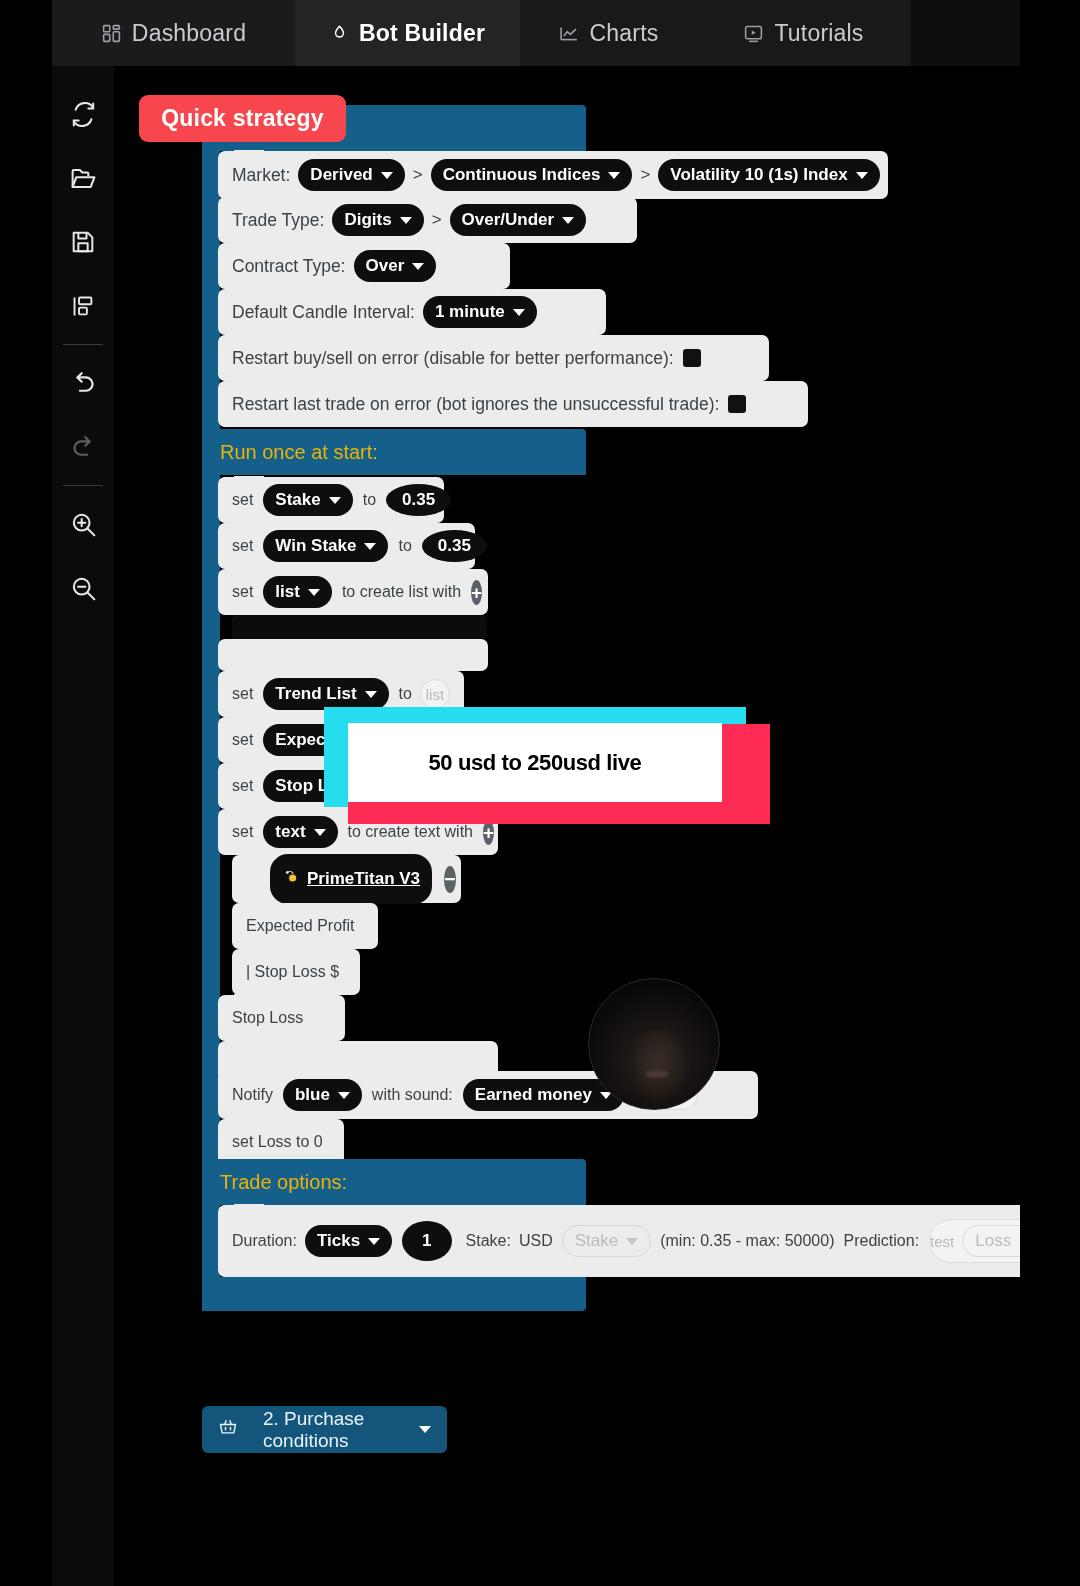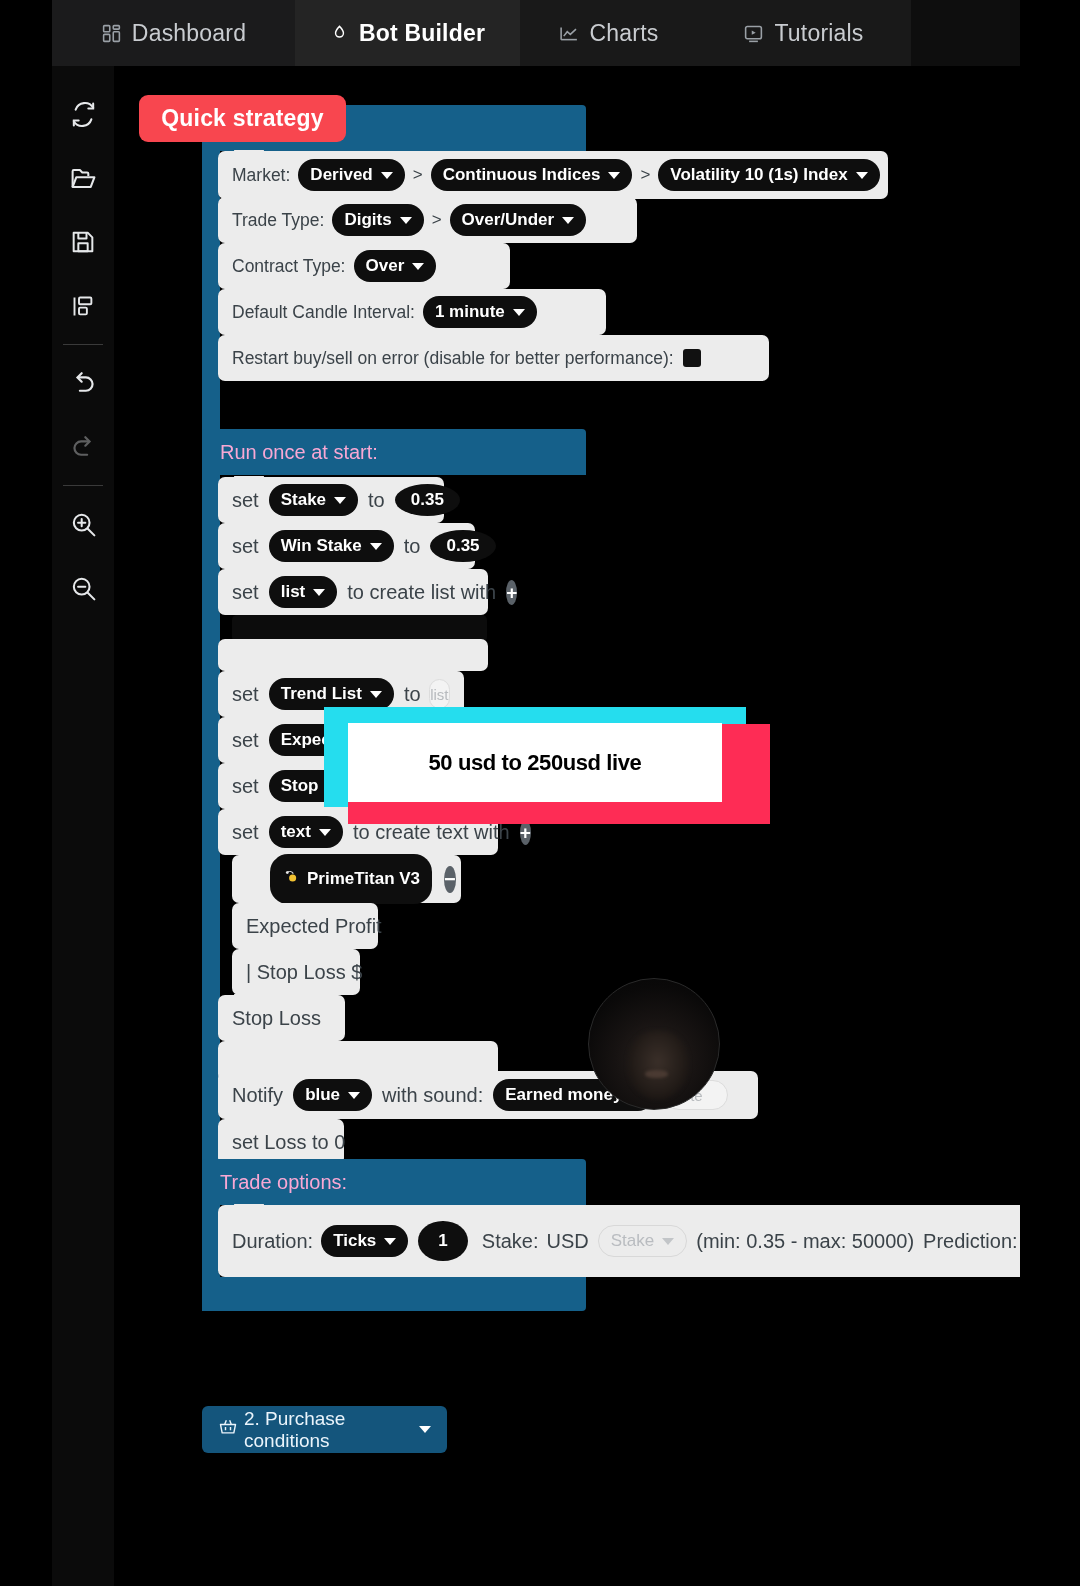--- a/index.html
+++ b/index.html
@@ -77,21 +77,21 @@
   .blk.notch::before{
     content:"";
     position:absolute; left:16px; top:-1px;
     width:30px; height:7px;
     background:#ececec;
     border-radius:0 0 7px 7px;
   }
   .hdr {
     position: absolute;
     background: #15608a;
-    color: #f9a8d4;
+    color: #eab308;
     font-size: 20px;
     display: flex; align-items: center;
     padding: 0 18px;
     border-radius: 4px 4px 0 0;
   }
   .railblue {
     position: absolute;
     background: #15608a;
     width: 18px;
   }
@@ -107,21 +107,21 @@
   }
   .pill.round { border-radius: 50%/50%; padding: 0 16px; }
   .pill.ghost {
     background: transparent; color: #b9bcc0;
     border: 1.5px solid #d8d8d8; font-weight: 400;
   }
   .caret { width:0; height:0; border-left:6px solid transparent;
            border-right:6px solid transparent; border-top:7px solid #fff; }
   .caret.grey { border-top-color:#c2c5c8; }
   .lbl { color:#3b4349; font-size:17.5px; }
-  .lbl.sm { font-size:20px; }
+  .lbl.sm { font-size:16px; }
   .sep { color:#3b4349; font-size:17px; margin:0 8px; }
   .chk { width:18px; height:18px; background:#111; border-radius:3px; }
   .plusbtn {
     width:25px; height:25px; border-radius:50%;
     background:#5a6168; color:#fff; font-size:19px; font-weight:700;
     display:inline-flex; align-items:center; justify-content:center;
     line-height:1;
   }
   .minusbtn {
     width:27px; height:27px; border-radius:50%;
@@ -138,21 +138,21 @@
   .stubblack {
     position:absolute; background:#0c0c0c; border-radius:5px;
   }
 
   
   .collapsed {
     position:absolute;
     background:#14557c; color:#eaf4fb;
     border-radius:6px;
     height:47px;
-    display:flex; align-items:center; gap:6px;
+    display:flex; align-items:center; gap:25px;
     padding:0 16px;
     font-size:19px;
   }
 
   
   .quickstrat {
     position:absolute; left:139px; top:95px;
     width:207px; height:47px;
     background:#f8464f; color:#fff;
     border-radius:9px;
@@ -363,20 +363,24 @@
         <span>1 minute</span>
         <i class="caret"></i>
       </span>
     </div>
 
     <div class="blk notch" style="left:104px; top:269px; width:551px; height:46px;">
       <span class="lbl">Restart buy/sell on error (disable for better performance):</span>
       <span class="chk" style="margin-left:9px;"></span>
     </div>
 
+    <div class="blk notch" style="left:104px; top:315px; width:590px; height:46px;">
+      <span class="lbl">Restart last trade on error (bot ignores the unsuccessful trade):</span>
+      <span class="chk" style="margin-left:9px;"></span>
+    </div>
 
     <div class="railblue" style="left:88px; top:363px; width:18px; height:780px;"></div>
     <div class="hdr" style="left:88px; top:363px; width:384px; height:46px;">
       <span>Run once at start:</span>
     </div>
 
     <div class="blk notch" style="left:104px; top:411px; width:226px; height:46px;">
       <span class="lbl sm">set</span>
       <span class="pill" style="margin-left:10px;">
         <span>Stake</span>
@@ -443,21 +447,21 @@
       <span class="lbl sm">set</span>
       <span class="pill" style="margin-left:10px;">
         <span>text</span>
         <i class="caret"></i>
       </span>
       <span class="lbl sm" style="margin-left:10px;">to create text with</span>
       <span class="plusbtn" style="margin-left:10px;">+</span>
     </div>
 
     <div class="blk notch" style="left:118px; top:789px; width:229px; height:48px; padding-left:38px;">
-      <span class="pill" style="height:50px;">
+      <span class="pill" style="height:50px;text-decoration:underline;">
         <span>
           <svg width="17" height="17" viewBox="0 0 24 24" fill="none">
             <circle cx="15" cy="14" r="5" fill="#f2c232"></circle>
             <path d="M7 6c3-2 7-1 9 2" stroke="#d9d9d9" stroke-width="1.6" fill="none"></path>
             <circle cx="7.5" cy="6.5" r="2" fill="#e9e9e9"></circle>
           </svg>
         </span>
         <span>PrimeTitan V3</span>
       </span>
       <span class="minusbtn" style="margin-left:12px;">−</span>

